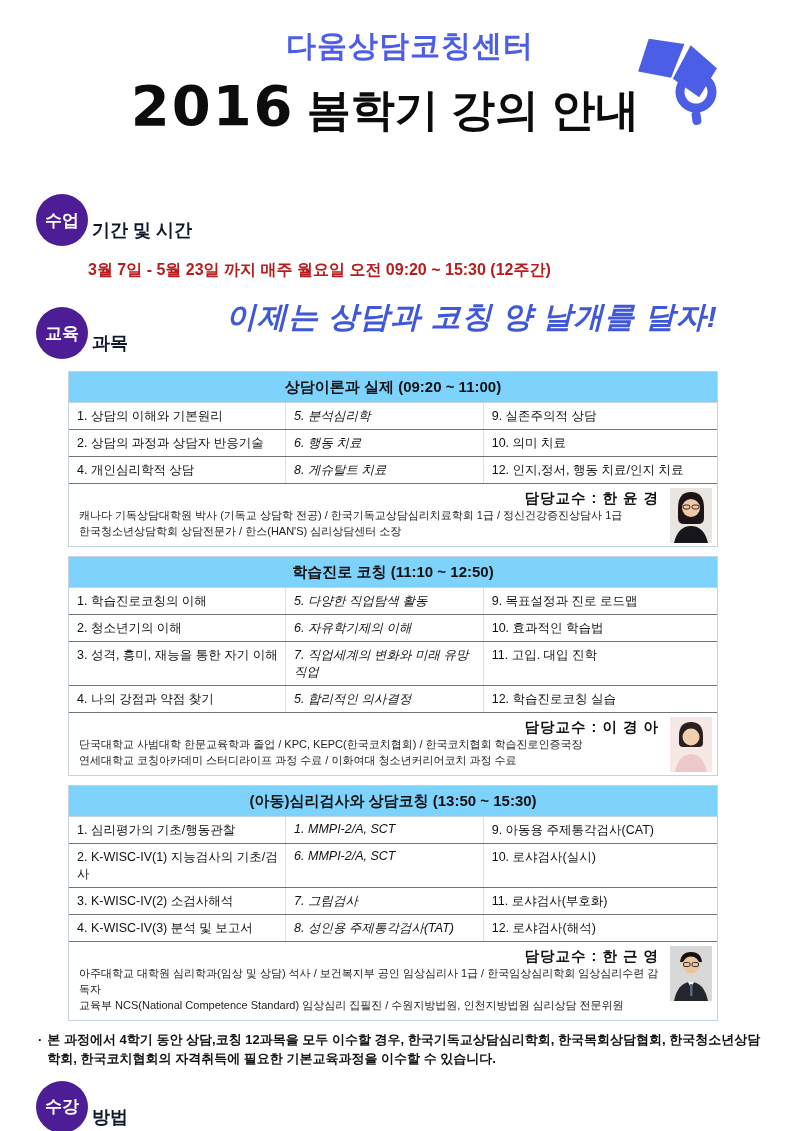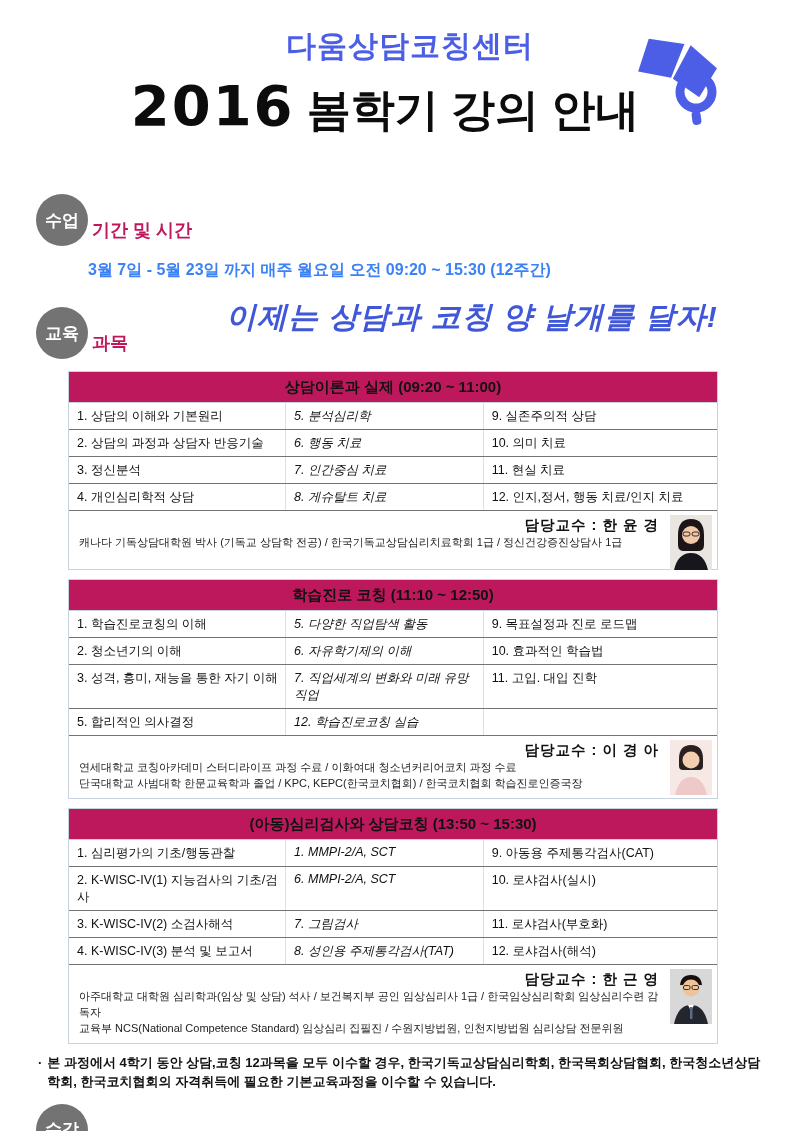--- a/index.html
+++ b/index.html
@@ -9,37 +9,37 @@
 
   
   .hdr { position:relative; padding-top:26px; text-align:center; }
   .center-name { font-size:30px; font-weight:bold; color:#4d5ee6; letter-spacing:1px; margin-left:20px; }
   .main-title { margin-top:6px; font-size:44px; font-weight:bold; color:#0c0c0c; letter-spacing:0px; margin-left:-30px; }
   .main-title .yr { font-size:56px; font-weight:900; letter-spacing:2px; font-family:"DejaVu Sans",sans-serif; }
   .hdr-icon { position:absolute; top:28px; right:68px; width:110px; height:100px; }
 
   
   .badge-row { position:relative; display:flex; align-items:flex-end; }
-  .badge-circle { width:52px; height:52px; border-radius:50%; background:#737373; color:#fff;
+  .badge-circle { width:52px; height:52px; border-radius:50%; background:#4c1d95; color:#fff;
                   display:flex; align-items:center; justify-content:center;
                   font-size:17px; font-weight:bold; flex:0 0 auto; box-shadow:0 0 0 2px #fff; }
-  .badge-label { font-size:18px; font-weight:bold; color:#be185d; margin-left:4px; margin-bottom:4px; }
-
-  .schedule { margin:14px 0 0 88px; font-size:16px; font-weight:bold; color:#3b82f6; }
+  .badge-label { font-size:18px; font-weight:bold; color:#0f172a; margin-left:4px; margin-bottom:4px; }
+
+  .schedule { margin:14px 0 0 88px; font-size:16px; font-weight:bold; color:#b91c1c; }
 
   .edu-row { margin-top:22px; margin-left:36px; height:56px; }
   .slogan { position:absolute; left:190px; top:-6px; width:480px; font-size:30px; font-weight:bold;
             color:#3f57d8; font-style:italic; letter-spacing:1px; white-space:nowrap; }
 
   .class-row { margin-top:54px; margin-left:36px; }
 
   
   .tables { margin:12px 0 0 68px; width:650px; }
   .course { border:1px solid #c7d3df; margin-bottom:9px; background:#fff; }
-  .course-title { background:#be185d; text-align:center; font-size:15px; font-weight:bold;
+  .course-title { background:#7dd3fc; text-align:center; font-size:15px; font-weight:bold;
                   padding:6px 0 5px 0; border-bottom:1px solid #c7d3df; }
   .topic-row { display:flex; border-bottom:1px solid #737373; }
   .topic-cell { font-size:12.5px; padding:5px 6px 4px 8px; border-right:1px solid #d9e0e7; }
   .topic-cell:nth-child(1){ width:33.5%; }
   .topic-cell:nth-child(2){ width:30.5%;font-style:italic; }
   .topic-cell:nth-child(3){ width:36%; border-right:none; }
 
   .instructor { position:relative; padding:5px 56px 6px 10px; min-height:58px; }
   .inst-name { text-align:right; font-size:14.5px; font-weight:bold; letter-spacing:1px; padding-right:2px; }
   .inst-cred { text-align:left; font-size:11px; color:#222; line-height:1.45; padding-right:2px; }
@@ -90,32 +90,28 @@
         <div class="topic-cell">1. 상담의 이해와 기본원리</div>
         <div class="topic-cell">5. 분석심리학</div>
         <div class="topic-cell">9. 실존주의적 상담</div>
       </div>
       <div class="topic-row">
         <div class="topic-cell">2. 상담의 과정과 상담자 반응기술</div>
         <div class="topic-cell">6. 행동 치료</div>
         <div class="topic-cell">10. 의미 치료</div>
       </div>
       <div class="topic-row">
-        <div class="topic-cell">3. 정신분석</div>
-        <div class="topic-cell">7. 인간중심 치료</div>
-        <div class="topic-cell">11. 현실 치료</div>
-      </div>
-      <div class="topic-row">
         <div class="topic-cell">4. 개인심리학적 상담</div>
         <div class="topic-cell">8. 게슈탈트 치료</div>
         <div class="topic-cell">12. 인지,정서, 행동 치료/인지 치료</div>
       </div>
       <div class="instructor">
         <div class="inst-name">담당교수 : 한 윤 경</div>
         <div class="inst-cred">캐나다 기독상담대학원 박사 (기독교 상담학 전공) / 한국기독교상담심리치료학회 1급 / 정신건강증진상담사 1급</div>
+        <div class="inst-cred">한국청소년상담학회 상담전문가 / 한스(HAN'S) 심리상담센터 소장</div>
         <svg class="inst-photo" viewBox="0 0 42 55">
           <rect width="42" height="55" fill="#e9e6e1"></rect>
           <path d="M8 20 Q8 4 21 4 Q34 4 34 20 L34 30 Q34 36 28 36 L14 36 Q8 36 8 30 Z" fill="#1d1418"></path>
           <circle cx="21" cy="20" r="9" fill="#f0c9a8"></circle>
           <rect x="13" y="17" width="7" height="4" rx="2" fill="none" stroke="#3a2a20" stroke-width="1"></rect>
           <rect x="22" y="17" width="7" height="4" rx="2" fill="none" stroke="#3a2a20" stroke-width="1"></rect>
           <path d="M4 55 Q8 38 21 38 Q34 38 38 55 Z" fill="#16161c"></path>
         </svg>
       </div>
     </div>
@@ -131,27 +127,28 @@
         <div class="topic-cell">2. 청소년기의 이해</div>
         <div class="topic-cell">6. 자유학기제의 이해</div>
         <div class="topic-cell">10. 효과적인 학습법</div>
       </div>
       <div class="topic-row">
         <div class="topic-cell">3. 성격, 흥미, 재능을 통한 자기 이해</div>
         <div class="topic-cell">7. 직업세계의 변화와 미래 유망 직업</div>
         <div class="topic-cell">11. 고입. 대입 진학</div>
       </div>
       <div class="topic-row">
+        <div class="topic-cell">4. 나의 강점과 약점 찾기</div>
         <div class="topic-cell">5. 합리적인 의사결정</div>
         <div class="topic-cell">12. 학습진로코칭 실습</div>
       </div>
       <div class="instructor">
         <div class="inst-name">담당교수 : 이 경 아</div>
+        <div class="inst-cred">단국대학교 사범대학 한문교육학과 졸업 / KPC, KEPC(한국코치협회) / 한국코치협회 학습진로인증국장</div>
         <div class="inst-cred">연세대학교 코칭아카데미 스터디라이프 과정 수료 / 이화여대 청소년커리어코치 과정 수료</div>
-        <div class="inst-cred">단국대학교 사범대학 한문교육학과 졸업 / KPC, KEPC(한국코치협회) / 한국코치협회 학습진로인증국장</div>
         <svg class="inst-photo" viewBox="0 0 42 55">
           <rect width="42" height="55" fill="#f6e8e4"></rect>
           <path d="M9 19 Q9 5 21 5 Q33 5 33 19 L33 26 Q33 30 29 30 L13 30 Q9 30 9 26 Z" fill="#2b2020"></path>
           <circle cx="21" cy="20" r="8.5" fill="#f2cfae"></circle>
           <path d="M5 55 Q9 37 21 37 Q33 37 37 55 Z" fill="#efc9c9"></path>
         </svg>
       </div>
     </div>
 
     <div class="course">

